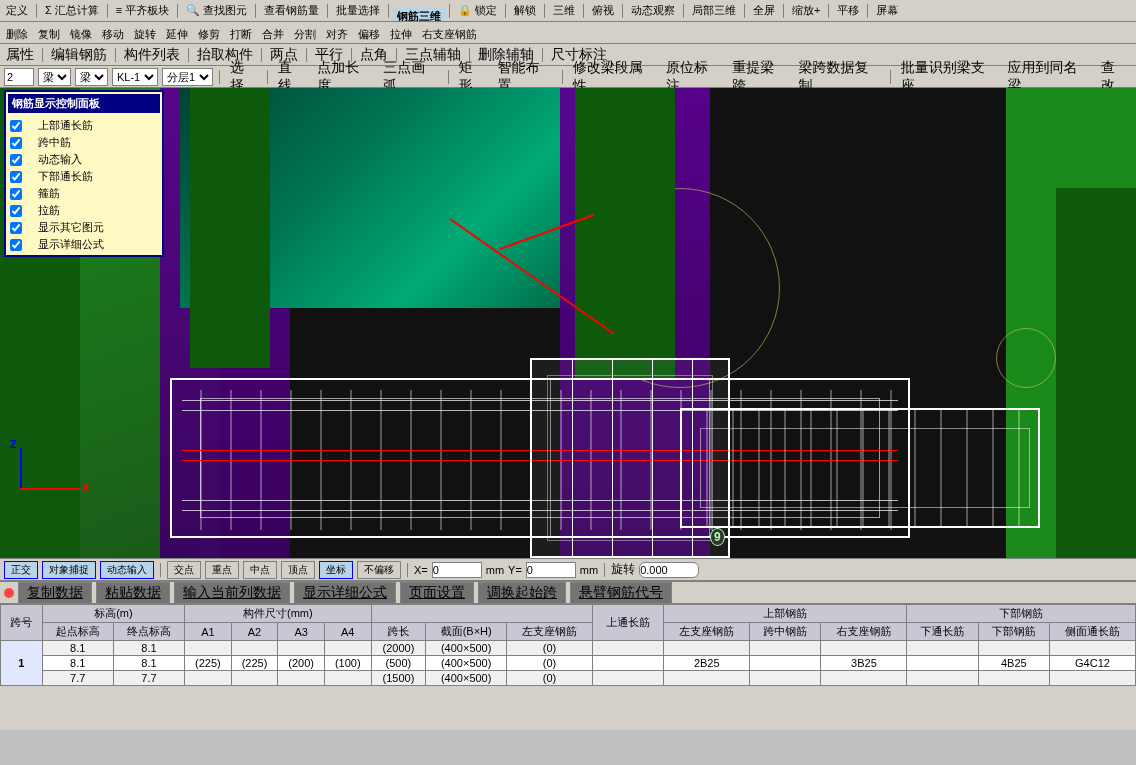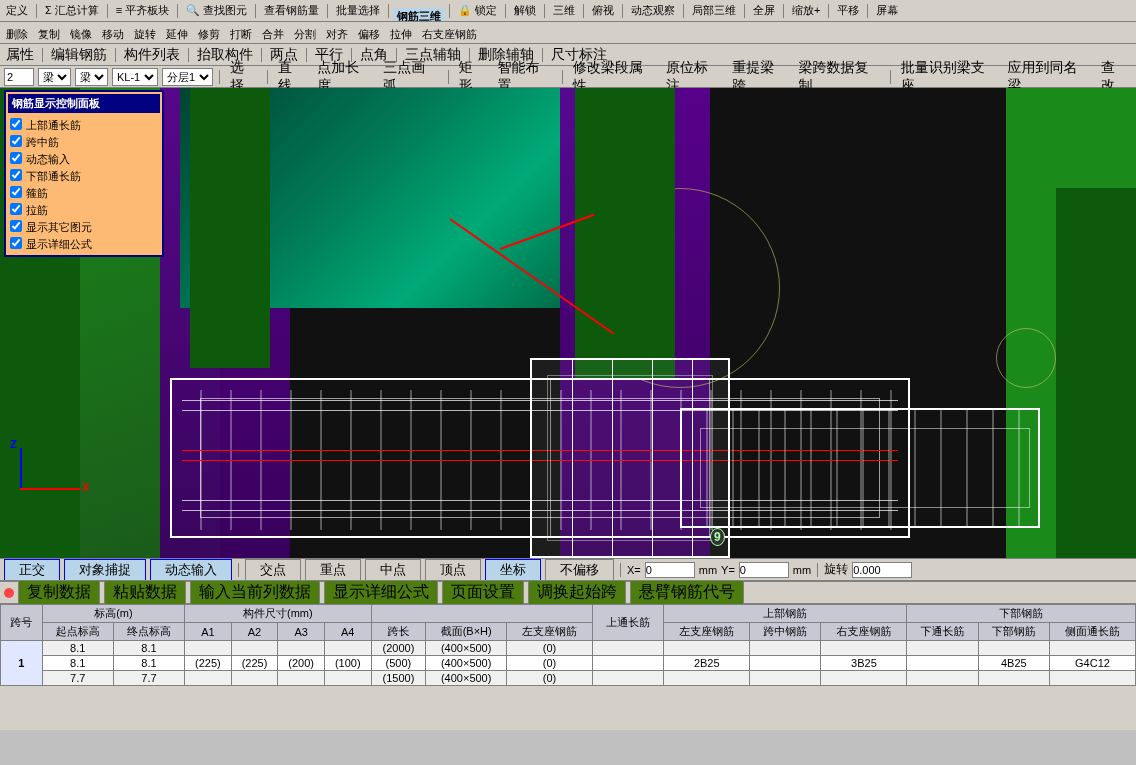--- a/index.html
+++ b/index.html
@@ -102,37 +102,37 @@
       overflow: hidden;
       height: 470px;
     }
 
     
     #rebar-panel {
       position: absolute;
       top: 2px;
       left: 4px;
       width: 160px;
-      background: #fdba74;
+      background: #fef9c3;
       border: 2px solid #000080;
       z-index: 10;
       padding: 2px;
     }
     .panel-title {
       background: #000080;
       color: white;
       font-size: 11px;
       padding: 2px 4px;
       font-weight: bold;
       margin-bottom: 4px;
     }
     .panel-item {
       display: flex;
-      align-items: flex-start;
-      gap: 4px;
+      align-items: center;
+      gap: 16px;
       font-size: 11px;
       padding: 1px 2px;
     }
     .panel-item input[type=checkbox] { width: 12px; height: 12px; }
 
     
     .bg-green-left {
       position: absolute;
       left: 0; top: 0;
       width: 220px; height: 470px;
@@ -241,22 +241,22 @@
       display: flex;
       align-items: center;
       padding: 0 4px;
       gap: 4px;
       overflow: hidden;
     }
     .status-item {
       display: inline-flex;
       align-items: center;
       gap: 2px;
-      padding: 1px 14px;
-      font-size: 13px;
+      padding: 1px 6px;
+      font-size: 10px;
       cursor: pointer;
       border: 1px solid #808080;
       background: #d4d0c8;
     }
     .status-active { background: #b8d4e8; border-color: #0000ff; }
     .coord-box {
       display: flex;
       align-items: center;
       gap: 4px;
       font-size: 11px;
@@ -278,24 +278,25 @@
       height: 22px;
       background: #d4d0c8;
       border-bottom: 1px solid #808080;
       display: flex;
       align-items: center;
       padding: 0 4px;
       gap: 4px;
     }
     .dp-btn {
       padding: 1px 8px;
-      font-size: 16px;
-      background: #4d7c0f;
+      font-size: 14px;
+      background: #737373;
       border: 1px solid #808080;
       cursor: pointer;
+      text-decoration: underline;
     }
 
     
     #datatable {
       width: 100%;
       border-collapse: collapse;
       font-size: 11px;
     }
     #datatable th, #datatable td {
       border: 1px solid #808080;
@@ -545,21 +546,21 @@
   <div class="coord-box">
     <span>X=</span>
     <input class="coord-input" value="0" style="">
     <span>mm</span>
     <span>Y=</span>
     <input class="coord-input" value="0" style="">
     <span>mm</span>
   </div>
   <span class="sep-v"></span>
   <span>旋转</span>
-  <input class="coord-input" style="width: 60px;" value="0.000">
+  <input class="coord-input" style="width: 60px; border-radius: 6px;" value="0.000">
 </div>
 
 <div id="datapanel">
   <div id="datapanel-toolbar">
     <div style="width:10px;height:10px;background:#ff4444;border-radius:50%;cursor:pointer;"></div>
     <button class="dp-btn">复制数据</button>
     <button class="dp-btn">粘贴数据</button>
     <button class="dp-btn">输入当前列数据</button>
     <button class="dp-btn">显示详细公式</button>
     <button class="dp-btn">页面设置</button>

